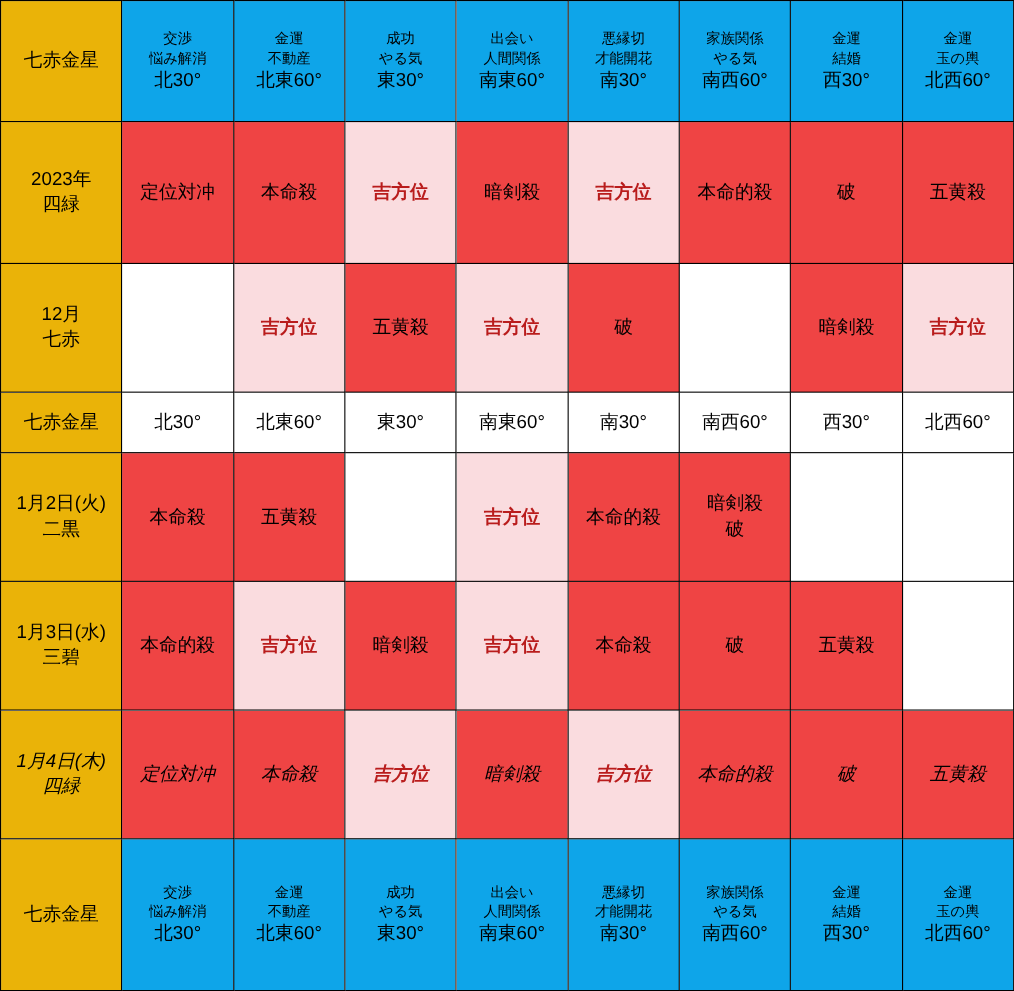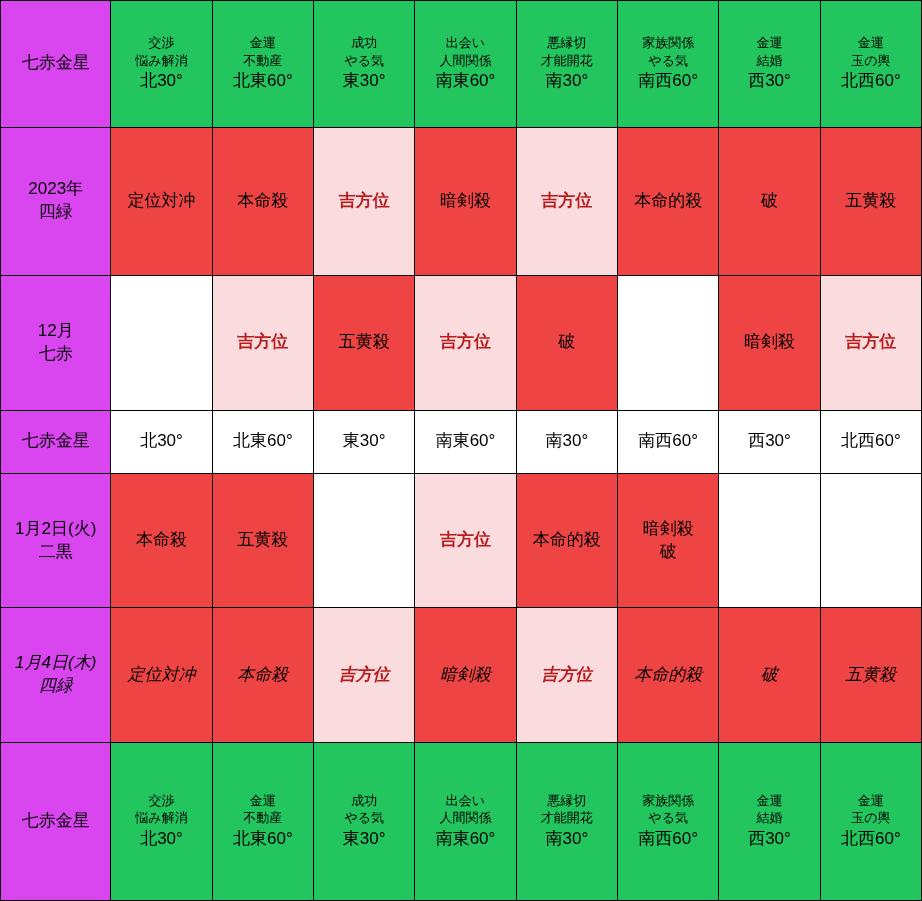--- a/index.html
+++ b/index.html
@@ -31,35 +31,35 @@
     line-height: 1.35;
     font-size: 17px;
     overflow: hidden;
   }
   
   col.c0 { width: 110px; }
   col.cx { width: 101px; }
 
   
   .hdr-dir {
-    background: #22c55e;
+    background: #0ea5e9;
     font-size: 13px;
     line-height: 1.45;
   }
   .hdr-dir .deg {
     font-size: 17px;
     display: block;
     margin-top: 1px;
   }
   .hdr-dir .kw {
     display: block;
     font-size: 13px;
   }
   .rowlabel {
-    background: #d946ef;
+    background: #eab308;
     font-size: 17px;
     line-height: 1.4;
   }
   .rowlabel .l2 {
     display: block;
   }
   .plain {
     background: #ffffff;
   }
   .gray {
@@ -178,20 +178,31 @@
           <td class="plain"></td>
           <td class="pink">吉方位</td>
           <td class="gray">本命的殺</td>
           <td class="gray multi">
             <span>暗剣殺</span>
             <span>破</span>
           </td>
           <td class="plain"></td>
           <td class="plain"></td>
         </tr>
+        <tr style="height: 85px;">
+          <td class="rowlabel"><span>1月3日(水)</span><span class="l2">三碧</span></td>
+          <td class="gray">本命的殺</td>
+          <td class="pink">吉方位</td>
+          <td class="gray">暗剣殺</td>
+          <td class="pink">吉方位</td>
+          <td class="gray">本命殺</td>
+          <td class="gray">破</td>
+          <td class="gray">五黄殺</td>
+          <td class="plain"></td>
+        </tr>
         <tr style="height: 85px; font-style: italic;">
           <td class="rowlabel"><span>1月4日(木)</span><span class="l2">四緑</span></td>
           <td class="gray">定位対冲</td>
           <td class="gray">本命殺</td>
           <td class="pink">吉方位</td>
           <td class="gray">暗剣殺</td>
           <td class="pink">吉方位</td>
           <td class="gray">本命的殺</td>
           <td class="gray">破</td>
           <td class="gray">五黄殺</td>

